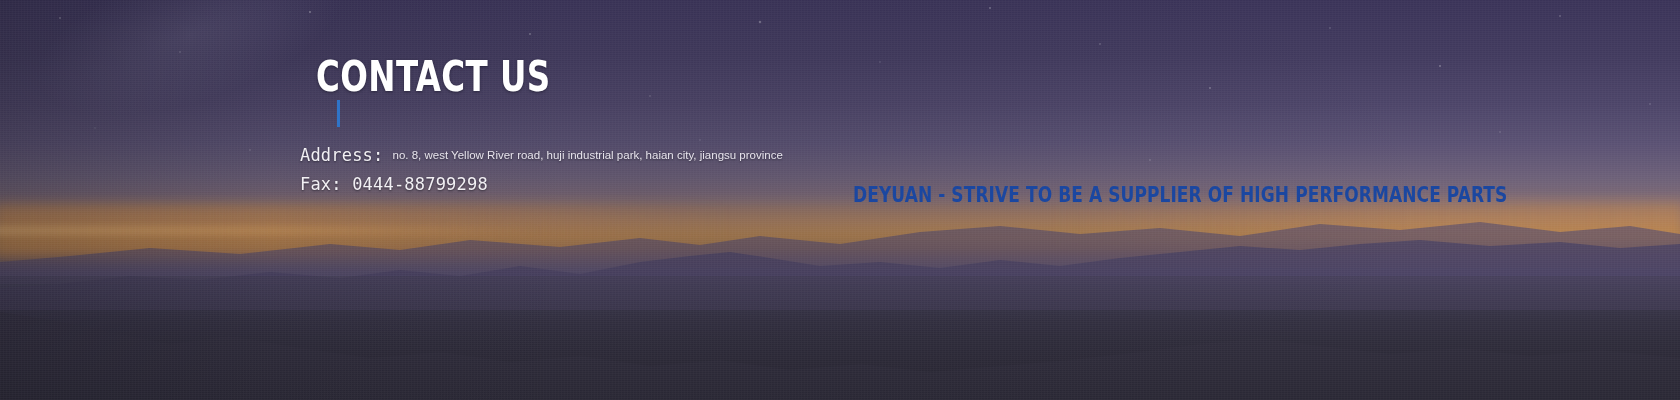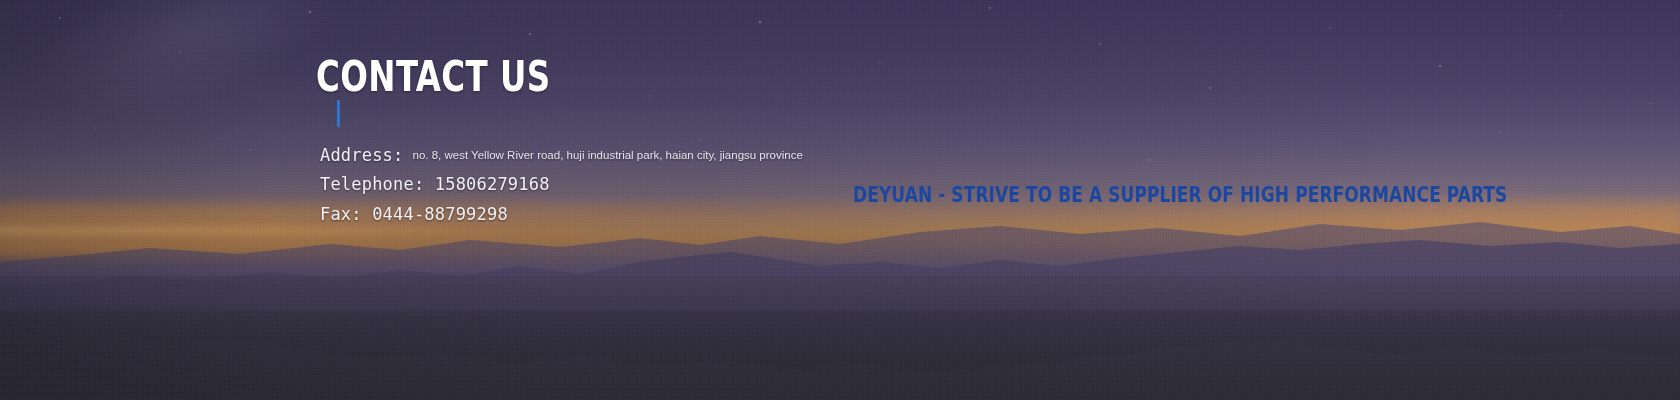--- a/index.html
+++ b/index.html
@@ -153,21 +153,21 @@
     white-space:nowrap;
   }
 
   #accent-bar {
     position:absolute; left:337px; top:100px;
     width:3px; height:27px;
     background:#2f74c8;
   }
 
   #details {
-    position:absolute; left:320px; top:141px;
+    position:absolute; left:300px; top:141px;
     width:900px;
   }
   .detail-row {
     font-family:"DejaVu Sans Mono","Liberation Mono", monospace;
     font-size:17px;
     line-height:29.3px;
     color:#f2f0f4;
     white-space:nowrap;
     text-shadow:0 1px 2px rgba(24,20,34,.60);
     letter-spacing:.2px;
@@ -240,24 +240,20 @@
     <div id="heading">CONTACT US</div>
 
     <div id="accent-bar"></div>
 
     <div id="details">
 
       <div class="detail-row">
         <span class="label">Address:</span><span class="addr-value">no. 8, west Yellow River road, huji industrial park, haian city, jiangsu province</span>
       </div>
 
-      <div class="detail-row">
-        <span class="label">Telephone:</span>
-        <span class="value">15806279168</span>
-      </div>
 
       <div class="detail-row">
         <span class="label">Fax:</span>
         <span class="value">0444-88799298</span>
       </div>
 
 
 
 
     </div>

